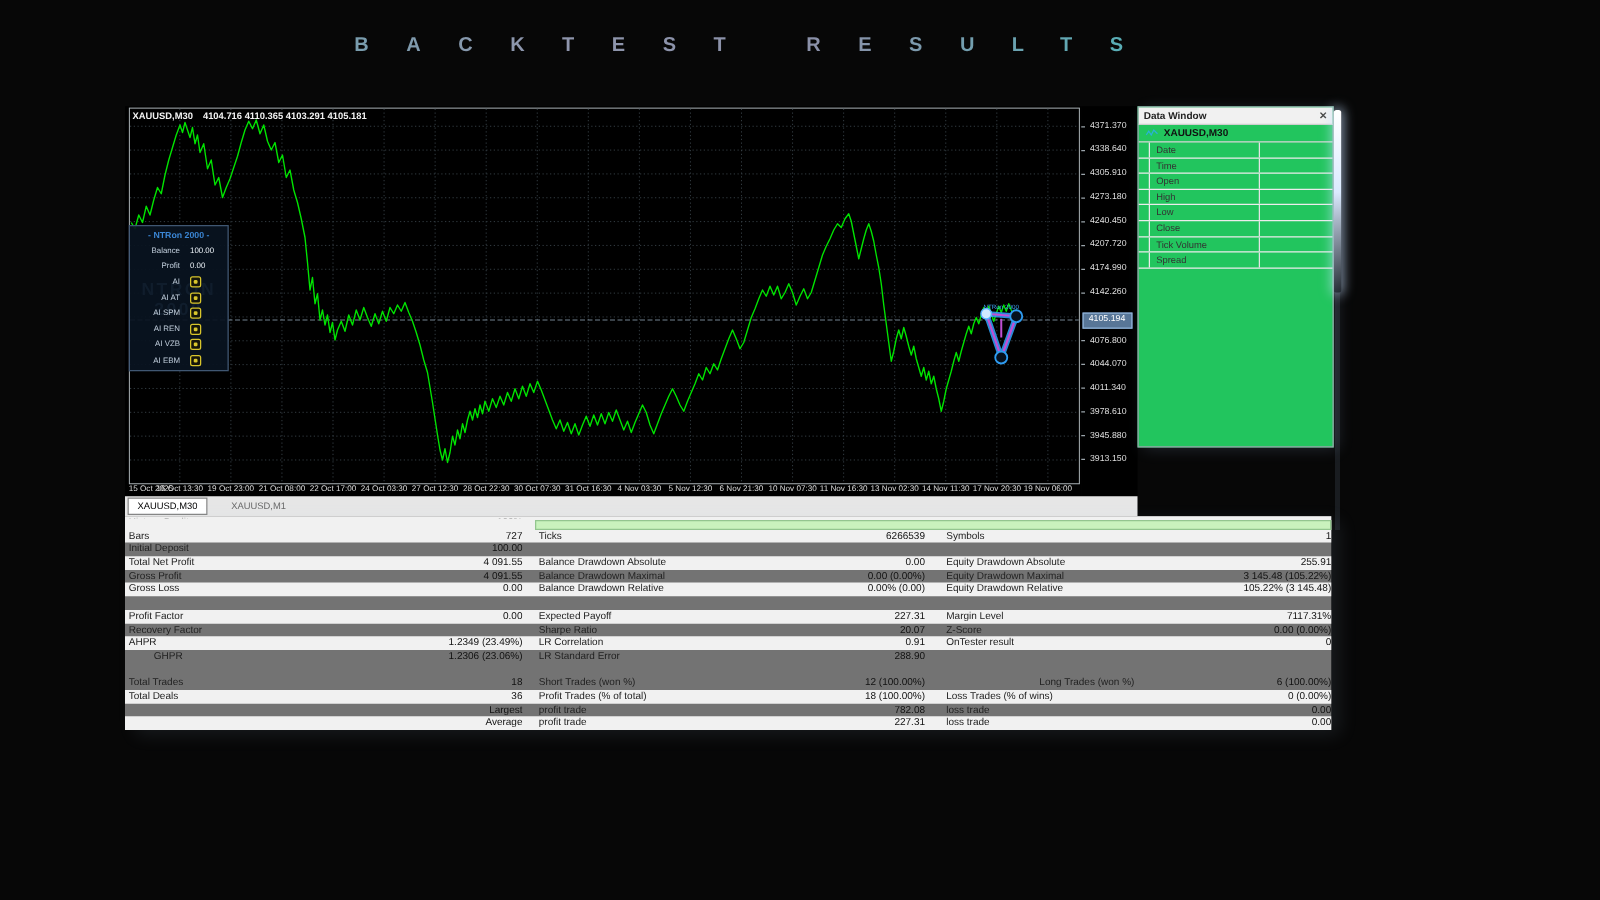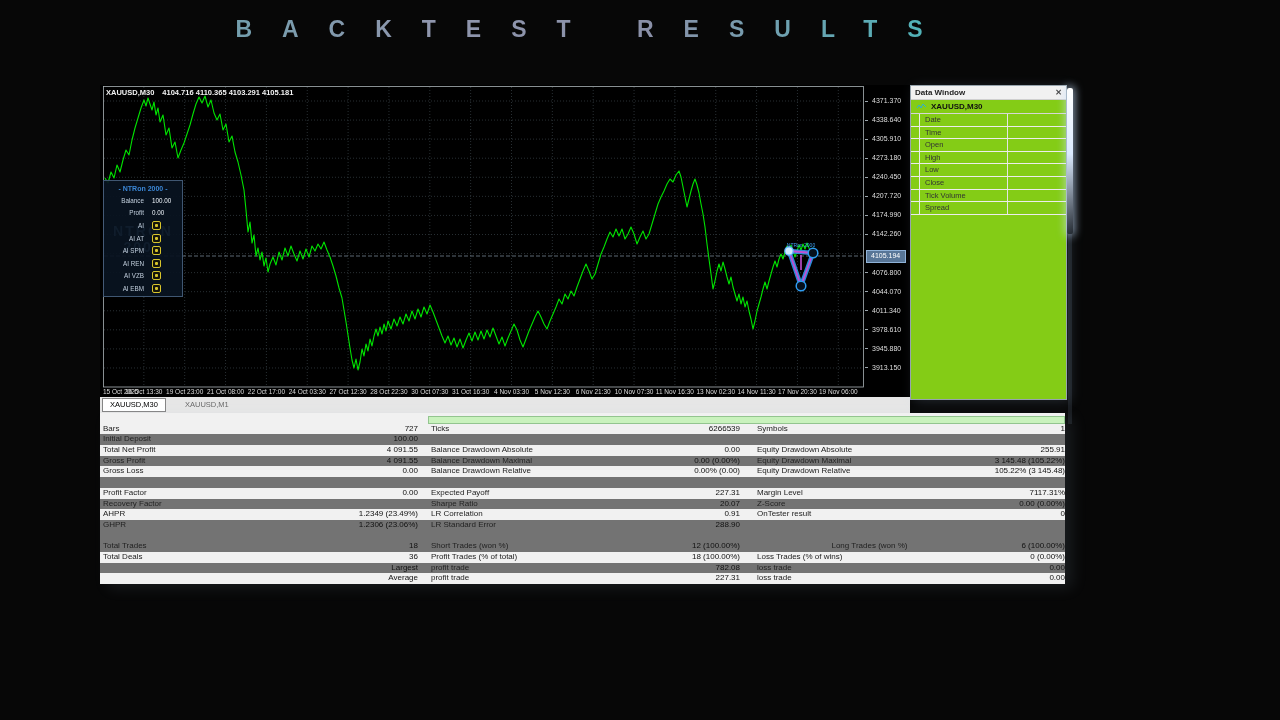--- a/index.html
+++ b/index.html
@@ -1,21 +1,21 @@
 <!DOCTYPE html>
 <html><head>
 <meta charset="utf-8">
 <style>
   html,body{margin:0;padding:0;background:#000;}
   .stage{position:relative;width:1280px;height:720px;background:#070707;overflow:hidden;
          font-family:"Liberation Sans",sans-serif;}
 
   
-  .page-title{position:absolute;top:12px;left:0;width:1180px;text-align:center;margin:4px;
-    font-size:23px;font-weight:bold;letter-spacing:30px;
+  .page-title{position:absolute;top:12px;left:0;width:1180px;text-align:center;margin:16px;
+    font-size:16px;font-weight:bold;letter-spacing:30px;
     background:linear-gradient(90deg,#4fa8ad 0%,#8f96ad 35%,#8a90a8 55%,#3fbdbd 85%,#35c2c2 100%);
     -webkit-background-clip:text;background-clip:text;color:transparent;}
 
   
   #chart-svg{position:absolute;left:100px;top:85px;width:765px;height:312px;background:#000;display:block;}
   .chart-header{position:absolute;left:106px;top:88px;z-index:3;display:flex;gap:8px;
     font-size:7.5px;font-weight:bold;color:#f2f2f2;}
   
   .price-axis{position:absolute;left:865px;top:85px;width:45px;height:312px;background:#000;z-index:2;}
   .ytick{position:absolute;left:0;height:8px;line-height:8px;padding-left:7px;font-size:7px;color:#dfdfdf;
@@ -41,21 +41,21 @@
     font-size:14px;font-weight:bold;color:rgba(110,165,215,0.08);letter-spacing:2px;pointer-events:none;}
   .np-title{font-size:7px;font-weight:bold;color:#3b87d6;text-align:center;margin:4px 0 2px;}
   .np-row{display:flex;height:12.6px;align-items:center;position:relative;}
   .np-lbl{width:40px;text-align:right;font-size:6.3px;color:#c2cfdd;}
   .np-val{margin-left:8px;font-size:6.3px;color:#eef4fa;}
   .ai-ico{width:7px;height:7px;margin-left:8px;background:#15150a;border:1px solid #d8c52c;
     border-radius:2px;position:relative;}
   .ai-ico::after{content:"";position:absolute;inset:2px;background:#d8c52c;border-radius:1px;}
 
   
-  .data-window{position:absolute;left:910px;top:85px;width:157px;height:315px;background:#84cc16;
+  .data-window{position:absolute;left:910px;top:85px;width:157px;height:273px;background:#22c55e;
     border:1px solid #97a4ad;box-sizing:border-box;z-index:2;
     box-shadow:4px 2px 12px rgba(170,200,240,0.16);}
   .dw-title{height:13px;background:#f1f1f1;border-bottom:1px solid #cfcfcf;display:flex;
     align-items:center;padding:0 4px;font-size:8px;font-weight:bold;color:#222;}
   .dw-close{margin-left:auto;font-size:8px;color:#444;cursor:default;line-height:10px;}
   .dw-symbol{height:13px;display:flex;align-items:center;gap:4px;padding-left:5px;
     border-bottom:1px solid #d6d6d6;font-size:8px;font-weight:bold;color:#111;}
   .dw-row{height:11.6px;line-height:11.5px;border-bottom:1px solid #ececec;position:relative;
     font-size:7.5px;color:#333;}
   .dw-row .lbl{position:absolute;left:14px;top:0;}
@@ -346,21 +346,21 @@
       </div>
       <div class="r-row shaded">
         <span class="lab" style="grid-column: 1;">AHPR</span>
         <span class="val" style="grid-column: 2;">1.2349 (23.49%)</span>
         <span class="lab" style="grid-column: 4;">LR Correlation</span>
         <span class="val" style="grid-column: 5;">0.91</span>
         <span class="lab" style="grid-column: 7;">OnTester result</span>
         <span class="val" style="grid-column: 8;">0</span>
       </div>
       <div class="r-row">
-        <span class="lab" style="grid-column: 1;">GHPR</span>
+        <span class="lab" style="grid-column: 1; margin-left: 20px;">GHPR</span>
         <span class="val" style="grid-column: 2;">1.2306 (23.06%)</span>
         <span class="lab" style="grid-column: 4;">LR Standard Error</span>
         <span class="val" style="grid-column: 5;">288.90</span>
         <span class="lab" style="grid-column: 7;"></span>
         <span class="val" style="grid-column: 8;"></span>
       </div>
       <div class="r-row">
         <span class="lab" style="grid-column: 1;"></span>
         <span class="val" style="grid-column: 2;"></span>
         <span class="lab" style="grid-column: 4;"></span>

